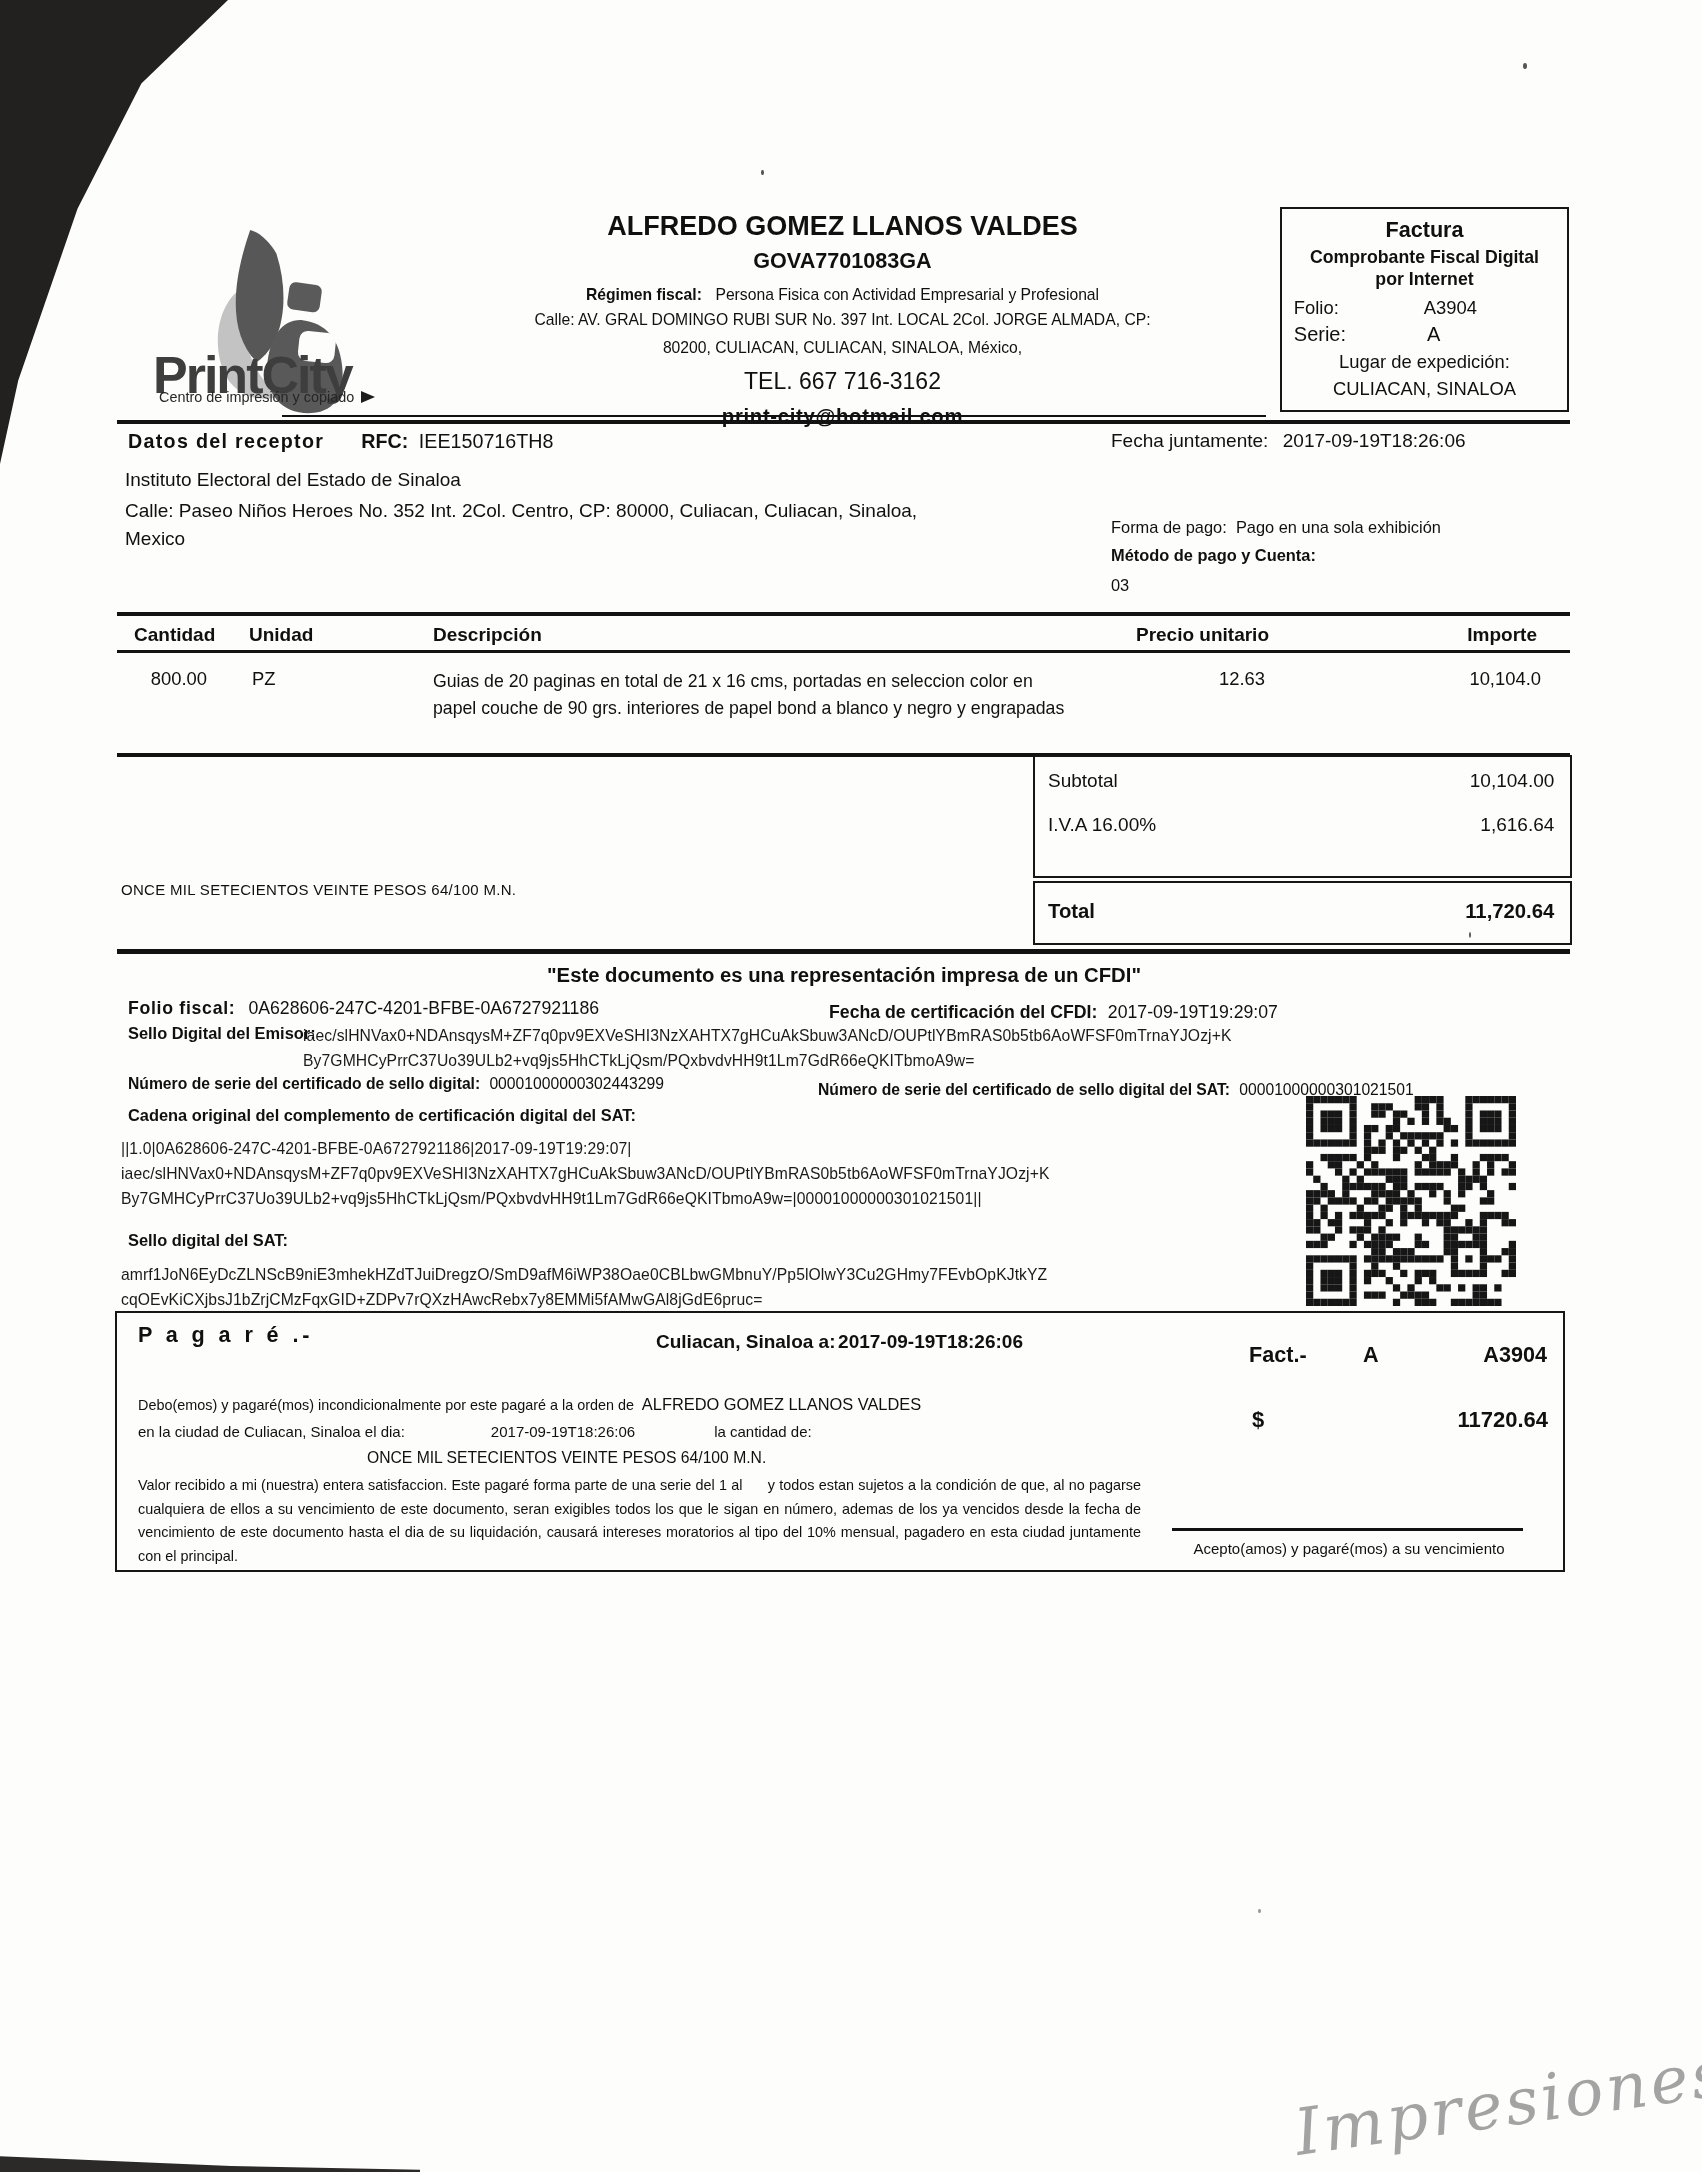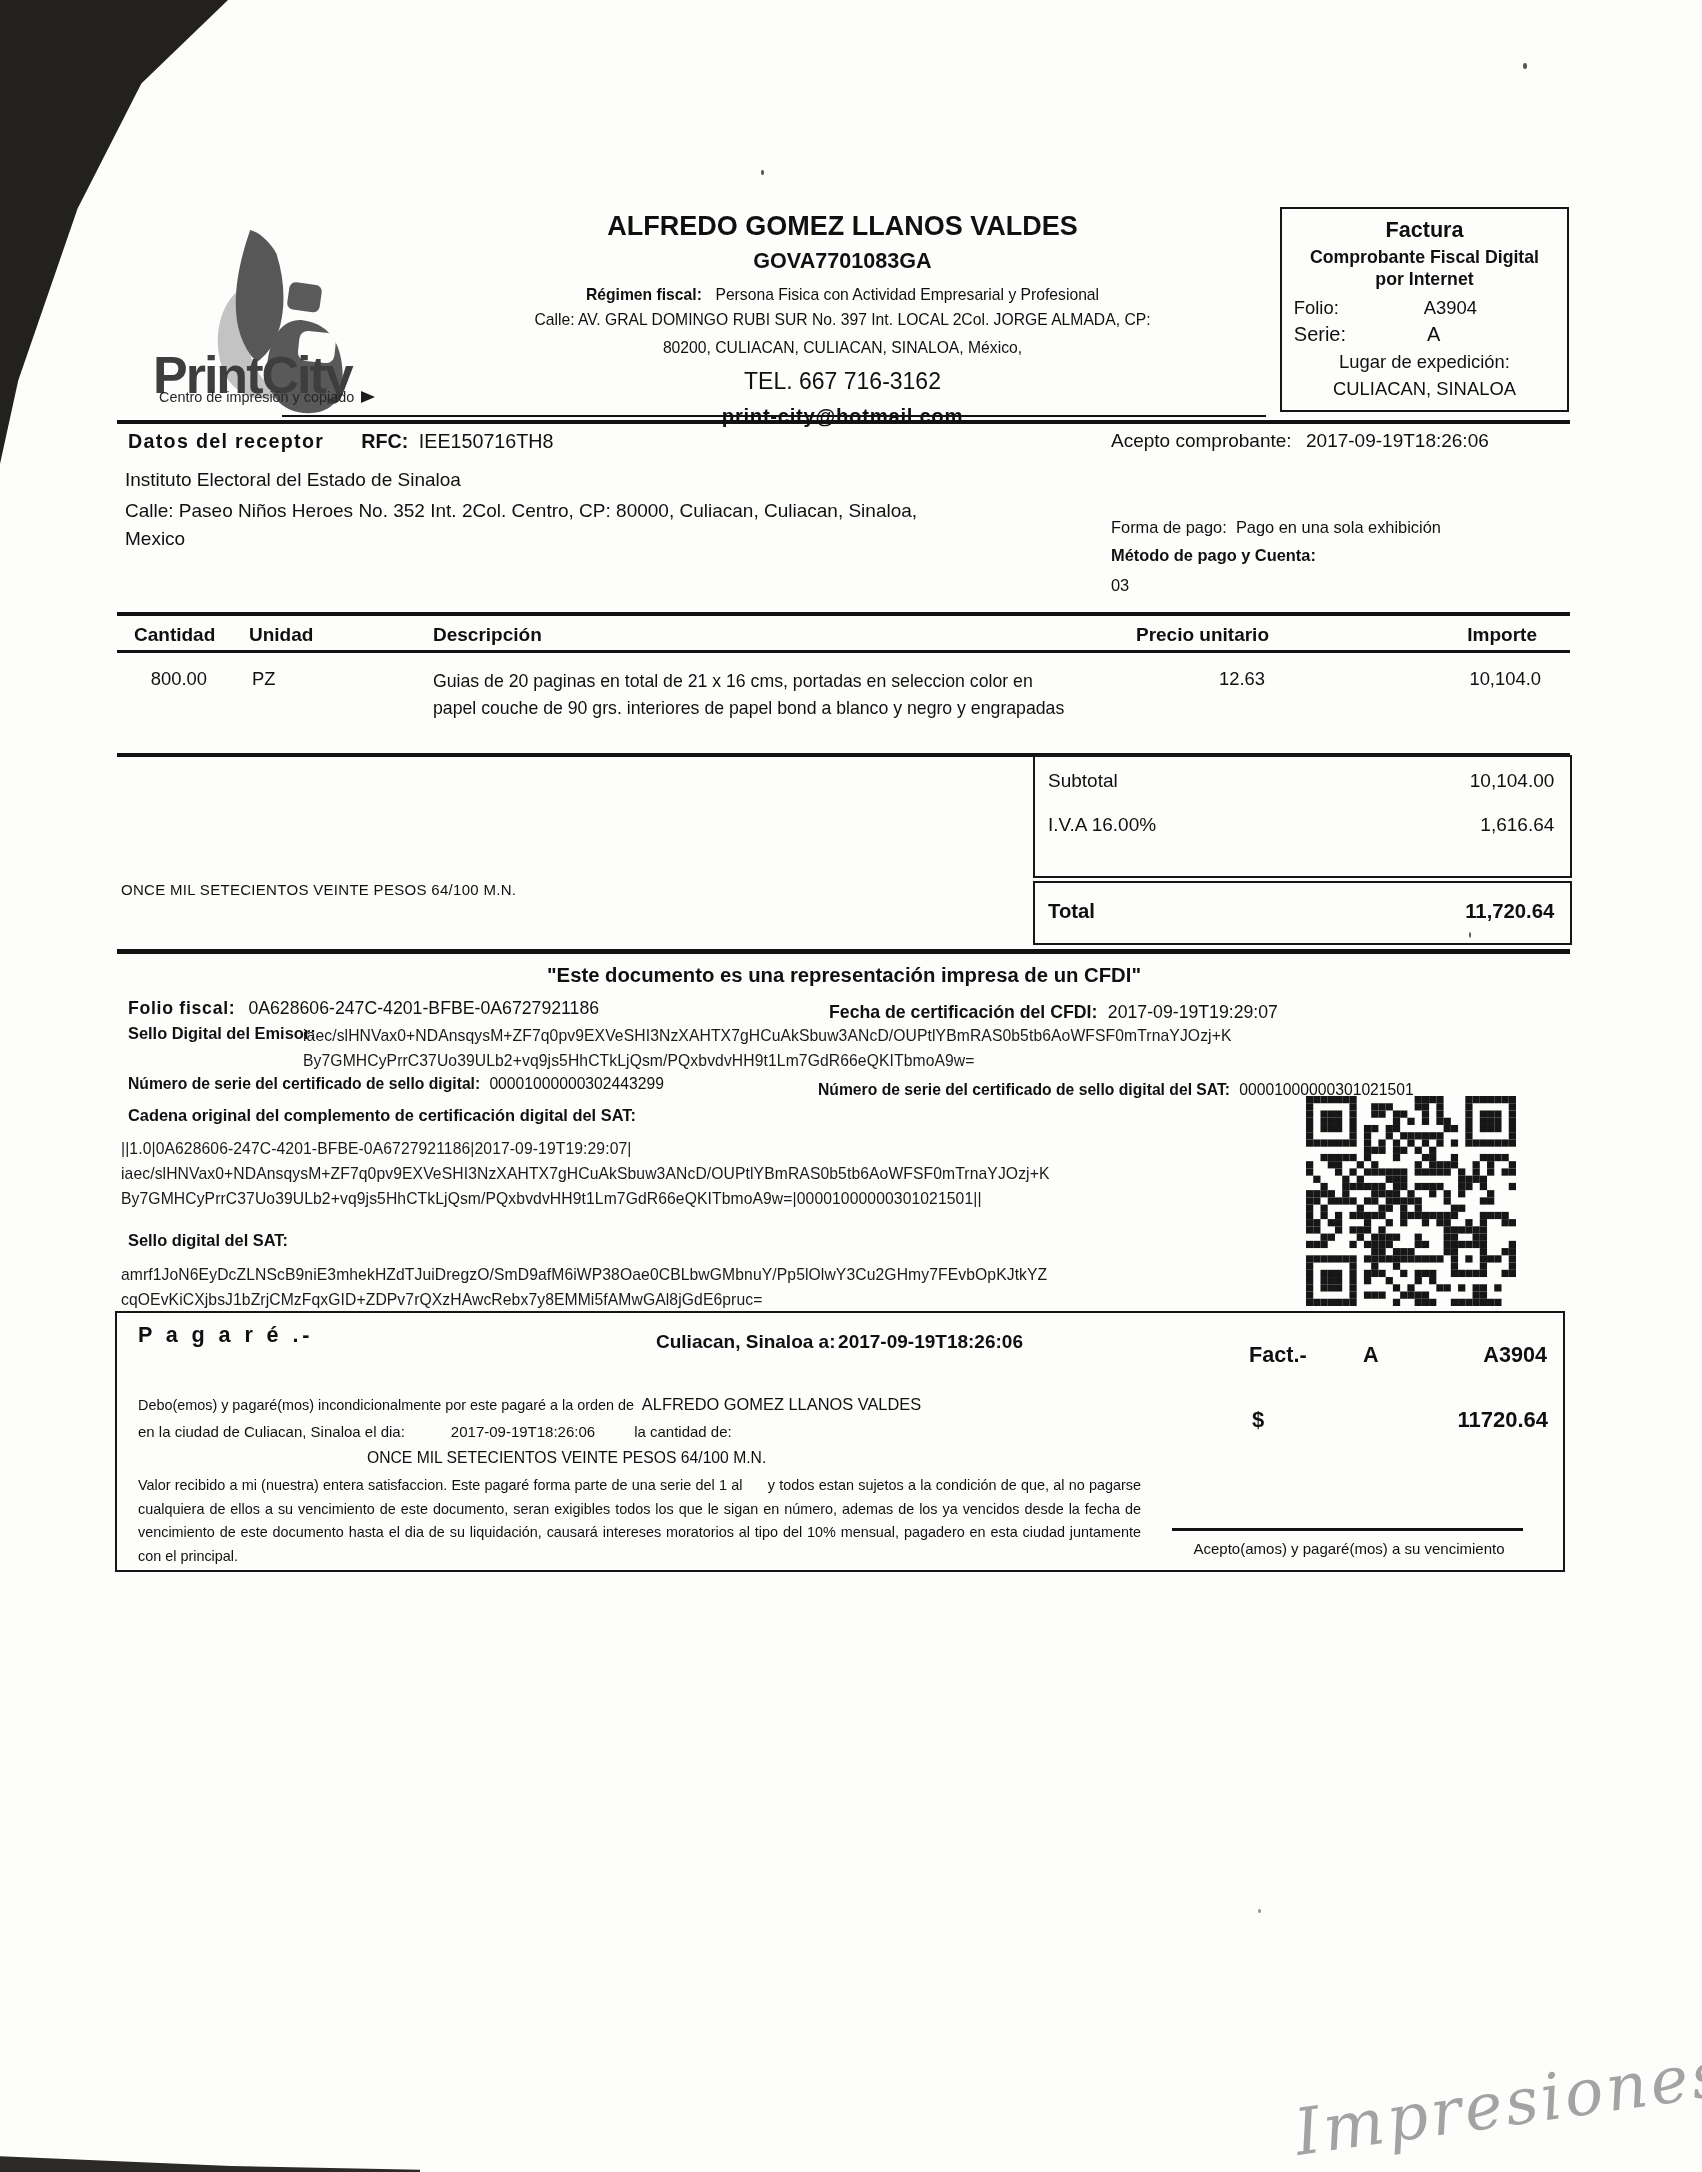--- a/index.html
+++ b/index.html
@@ -87,21 +87,21 @@
   <div class="abs row" style="left:128px;top:430px;">
     <span class="b" style="font-size:19.7px;letter-spacing:1.3px;">Datos del receptor</span>
     <span class="b" style="font-size:19.7px;margin-left:37px;">RFC:</span>
     <span style="font-size:19.7px;margin-left:10.5px;">IEE150716TH8</span>
   </div>
   <div class="abs" style="left:125px;top:469px;font-size:19px;">Instituto Electoral del Estado de Sinaloa</div>
   <div class="abs" style="left:125px;top:500px;font-size:19px;">Calle: Paseo Niños Heroes No. 352 Int. 2Col. Centro, CP: 80000, Culiacan, Culiacan, Sinaloa,</div>
   <div class="abs" style="left:125px;top:528px;font-size:19px;">Mexico</div>
 
   <div class="abs row" style="left:1111px;top:430px;">
-    <span style="font-size:19px;">Acepto comprobante:</span>
+    <span style="font-size:19px;">Fecha juntamente:</span>
     <span style="font-size:19px;margin-left:14.4px;">2017-09-19T18:26:06</span>
   </div>
   <div class="abs row" style="left:1111px;top:518px;">
     <span style="font-size:16.4px;">Forma de pago:</span>
     <span style="font-size:16.4px;margin-left:9.2px;">Pago en una sola exhibición</span>
   </div>
   <div class="abs b" style="left:1111px;top:546px;font-size:16.4px;">Método de pago y Cuenta:</div>
   <div class="abs" style="left:1111px;top:576px;font-size:16.4px;">03</div>
 
   <div class="rule" style="left:117px;top:612px;width:1453px;height:3.9px;"></div>
@@ -606,21 +606,21 @@
   <div class="abs b" style="left:1249px;top:1343px;font-size:21.6px;">Fact.-</div>
   <div class="abs b" style="left:1363px;top:1343px;font-size:21.6px;">A</div>
   <div class="abs b right" style="left:1429px;top:1343px;width:118px;font-size:21.6px;">A3904</div>
   <div class="abs b" style="left:1252px;top:1407px;font-size:22px;">$</div>
   <div class="abs b right" style="left:1384px;top:1407px;width:164px;font-size:22px;">11720.64</div>
 
   <div class="abs row" style="left:138px;top:1395px;">
     <span style="font-size:14.4px;">Debo(emos) y pagaré(mos) incondicionalmente por este pagaré a la orden de</span>
     <span style="font-size:16.4px;margin-left:7.9px;">ALFREDO GOMEZ LLANOS VALDES</span>
   </div>
-  <div class="abs row" style="left:138px;top:1423px;">
+  <div class="abs row" style="left:138px;top:1423px;gap:40px;">
     <span style="font-size:15px;">en la ciudad de Culiacan, Sinaloa el dia:</span>
     <span style="font-size:15px;margin-left:46px;">2017-09-19T18:26:06</span>
     <span style="font-size:15px;margin-left:39px;">la cantidad de:</span>
   </div>
   <div class="abs" style="left:367px;top:1449px;font-size:15.7px;">ONCE MIL SETECIENTOS VEINTE PESOS 64/100 M.N.</div>
   <div class="abs" style="left:138px;top:1474px;width:1003px;font-size:14.4px;line-height:23.6px;text-align:justify;">Valor recibido a mi (nuestra) entera satisfaccion. Este pagaré forma parte de una serie del 1 al&nbsp;&nbsp;&nbsp;&nbsp;&nbsp; y todos estan sujetos a la condición de que, al no pagarse cualquiera de ellos a su vencimiento de este documento, seran exigibles todos los que le sigan en número, ademas de los ya vencidos desde la fecha de vencimiento de este documento hasta el dia de su liquidación, causará intereses moratorios al tipo del 10% mensual, pagadero en esta ciudad juntamente con el principal.</div>
 
   <div class="rule" style="left:1172px;top:1528px;width:351px;height:2.6px;"></div>
   <div class="abs center" style="left:1144px;top:1540px;width:410px;font-size:15px;">Acepto(amos) y pagaré(mos) a su vencimiento</div>
 

